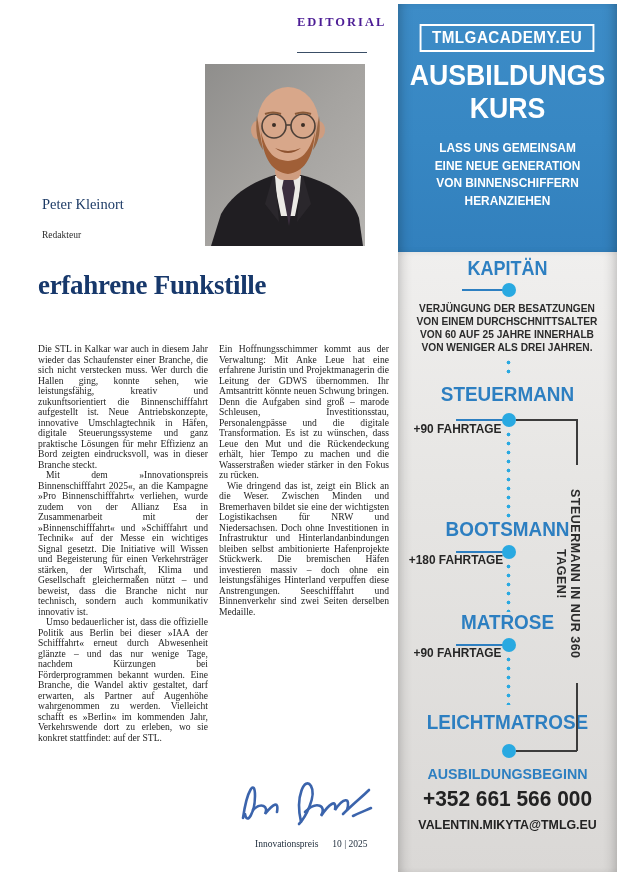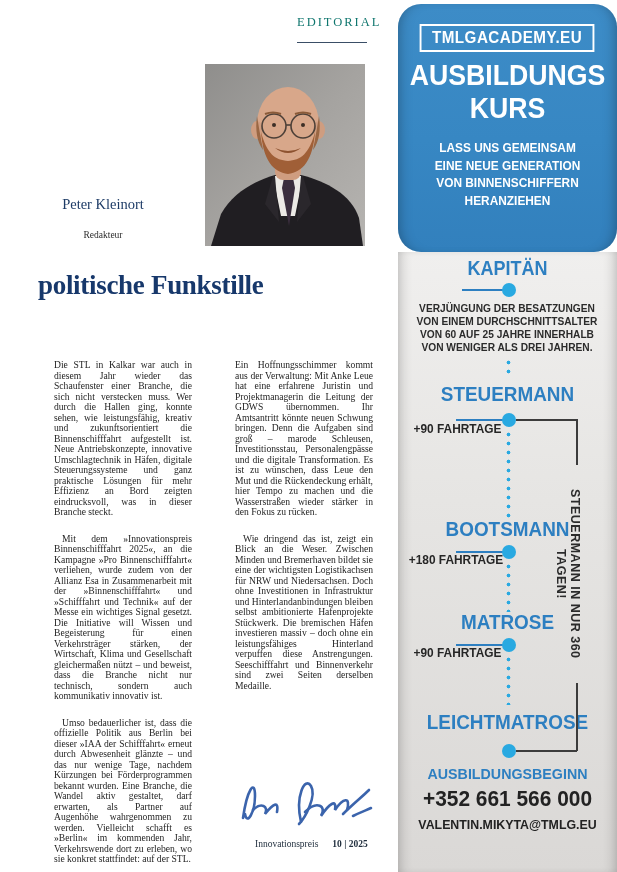--- a/index.html
+++ b/index.html
@@ -1,49 +1,49 @@
 <!DOCTYPE html>
 <html lang="de"><head>
 <meta charset="utf-8">
 <style>
   html,body{margin:0;padding:0;background:#ffffff;}
   #page{position:relative;width:617px;height:872px;background:#ffffff;overflow:hidden;
         font-family:"Liberation Serif", serif;}
 
   
   .kicker{position:absolute;top:15px;left:297px;width:70px;text-align:center;
-          font-size:12.5px;letter-spacing:2px;color:#0f766e;
-          border-bottom:1.2px solid #3a4e66;padding-bottom:12px;}
+          font-size:12.5px;letter-spacing:2px;color:#4c1d95;
+          border-bottom:1.2px solid #3a4e66;padding-bottom:22px;font-weight:bold;}
   .photo{position:absolute;left:205px;top:64px;width:160px;height:182px;}
-  .caption{position:absolute;left:22px;top:196px;width:162px;text-align:center;}
+  .caption{position:absolute;left:42px;top:196px;width:162px;text-align:left;}
   .caption .name{font-size:14.5px;color:#1d3b66;}
   .caption .role{font-size:9.5px;color:#2c2c2c;margin-top:17px;}
 
   .headline{position:absolute;left:38px;top:270px;width:360px;
             font-weight:700;color:#17386b;font-size:27px;line-height:31px;
             letter-spacing:-0.3px;}
 
   .bodycols{position:absolute;left:38px;top:344px;width:352px;display:flex;gap:11px;}
   .col{width:170px;font-size:9.6px;line-height:10.5px;color:#1e1e1e;
        text-align:justify;hyphens:auto;}
-  .col p{margin:16px;}
+  .col p{margin:0;}
   .col p + p{text-indent:8px;}
 
   .signature{position:absolute;left:235px;top:770px;width:140px;height:70px;}
 
   .pfooter{position:absolute;left:255px;top:839px;width:140px;font-size:9.5px;color:#22303f;}
-  .pfooter .issue{margin-left:14px;font-weight:bold;}
+  .pfooter .issue{margin-left:14px;}
 
   
   .ad{position:absolute;left:398px;top:0;width:219px;height:872px;
       font-family:"Liberation Sans", sans-serif;}
   .ad-blue{position:absolute;left:0;top:4px;width:219px;height:248px;
            background:linear-gradient(180deg,#3d8cc7 0%,#3787c3 55%,#3280bd 100%);
            box-shadow:inset 10px 0 14px -10px rgba(0,0,0,.35), inset -10px 0 14px -10px rgba(0,0,0,.35);
-           text-align:center;color:#fff;border-radius:23px;}
+           text-align:center;color:#fff;}
   .urlbox{display:inline-block;margin-top:20px;border:2px solid #fff;padding:3px 11px;
           font-size:16px;font-weight:800;letter-spacing:.5px;transform:scaleX(.95);}
   .ad-title{font-size:29px;font-weight:800;line-height:31px;margin-top:8px;
             transform:scaleX(.92);letter-spacing:0;}
   .ad-sub{margin-top:16px;font-size:12.5px;line-height:17.5px;font-weight:600;
           transform:scaleX(.95);}
   .ad-sub .strong{font-weight:900;}
 
   .ad-gray{position:absolute;left:0;top:252px;width:219px;height:620px;
            background:linear-gradient(180deg,#f0efee 0%,#e6e5e3 40%,#dad8d6 100%);
@@ -123,21 +123,21 @@
       <circle cx="98" cy="61" r="2" fill="#3d2f26"></circle>
     </svg>
   </div>
 
   <div class="caption">
     <div class="name">Peter Kleinort</div>
     <div class="role">Redakteur</div>
   </div>
 
   <div class="headline">
-    <div>politische Funkstille</div>
+    <div>erfahrene Funkstille</div>
   </div>
 
   <div class="bodycols">
     <div class="col">
       <p>Die STL in Kalkar war auch in diesem Jahr wieder das Schaufenster einer Branche, die sich nicht verstecken muss. Wer durch die Hallen ging, konnte sehen, wie leistungsfähig, kreativ und zukunftsorientiert die Binnenschifffahrt aufgestellt ist. Neue Antriebskonzepte, innovative Umschlagtechnik in Häfen, digitale Steuerungssysteme und ganz praktische Lösungen für mehr Effizienz an Bord zeigten eindrucksvoll, was in dieser Branche steckt.</p>
       <p>Mit dem »Innovationspreis Binnenschifffahrt 2025«, an die Kampagne »Pro Binnenschifffahrt« verliehen, wurde zudem von der Allianz Esa in Zusammenarbeit mit der »Binnenschifffahrt« und »Schifffahrt und Technik« auf der Messe ein wichtiges Signal gesetzt. Die Initiative will Wissen und Begeisterung für einen Verkehrsträger stärken, der Wirtschaft, Klima und Gesellschaft gleichermaßen nützt – und beweist, dass die Branche nicht nur technisch, sondern auch kommunikativ innovativ ist.</p>
       <p>Umso bedauerlicher ist, dass die offizielle Politik aus Berlin bei dieser »IAA der Schifffahrt« erneut durch Abwesenheit glänzte – und das nur wenige Tage, nachdem Kürzungen bei Förderprogrammen bekannt wurden. Eine Branche, die Wandel aktiv gestaltet, darf erwarten, als Partner auf Augenhöhe wahrgenommen zu werden. Vielleicht schafft es »Berlin« im kommenden Jahr, Verkehrswende dort zu erleben, wo sie konkret stattfindet: auf der STL.</p>
     </div>
     <div class="col">
       <p>Ein Hoffnungsschimmer kommt aus der Verwaltung: Mit Anke Leue hat eine erfahrene Juristin und Projektmanagerin die Leitung der GDWS übernommen. Ihr Amtsantritt könnte neuen Schwung bringen. Denn die Aufgaben sind groß – marode Schleusen, Investitionsstau, Personalengpässe und die digitale Transformation. Es ist zu wünschen, dass Leue den Mut und die Rückendeckung erhält, hier Tempo zu machen und die Wasserstraßen wieder stärker in den Fokus zu rücken.</p>

